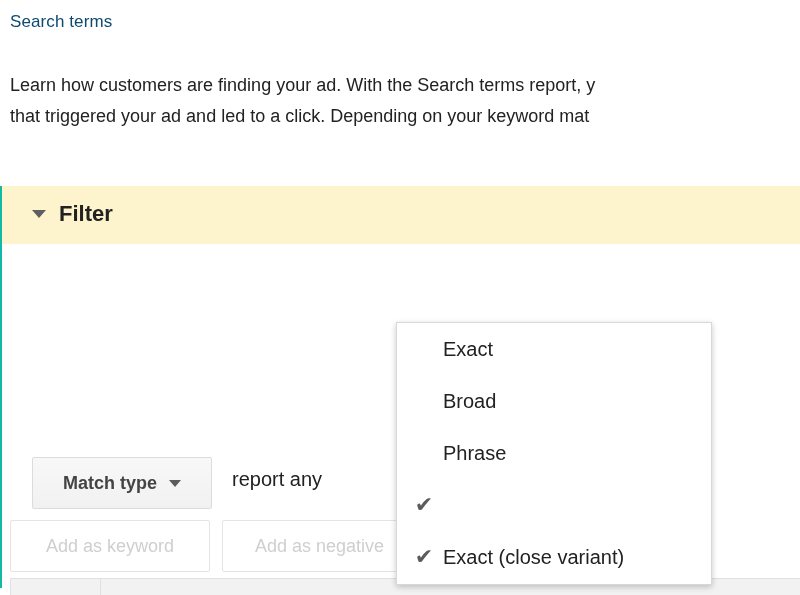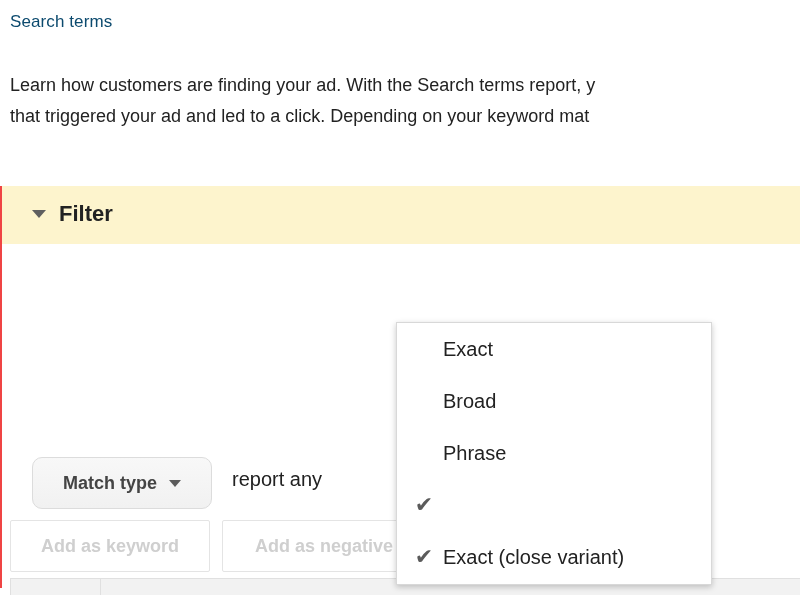--- a/index.html
+++ b/index.html
@@ -39,21 +39,21 @@
   }
 
   
   #filter-panel {
     position: absolute;
     left: 0px;
     top: 186px;
     width: 702px;
     height: 402px;
     background: #ffffff;
-    border-left: 2px solid #ef4444;
+    border-left: 2px solid #14b8a6;
     box-sizing: border-box;
   }
   #filter-header {
     position: absolute;
     left: 0;
     top: 0;
     width: 800px;
     height: 58px;
     background: #fdf4cd;
     box-sizing: border-box;
@@ -77,21 +77,21 @@
     color: #222222;
     white-space: nowrap;
   }
 
   
   .gbtn {
     position: absolute;
     box-sizing: border-box;
     background: linear-gradient(#f8f8f8, #f1f1f1);
     border: 1px solid #dcdcdc;
-    border-radius: 10px;
+    border-radius: 2px;
     font-family: "Liberation Sans", sans-serif;
     font-size: 18px;
     font-weight: bold;
     color: #444444;
     display: flex;
     align-items: center;
     justify-content: center;
     white-space: nowrap;
     cursor: pointer;
   }
@@ -176,21 +176,21 @@
   }
 
   
   .ghost-btn {
     position: absolute;
     box-sizing: border-box;
     background: #ffffff;
     border: 1px solid #e4e4e4;
     border-radius: 2px;
     font-size: 18px;
-    font-weight: bold;
+    font-weight: normal;
     color: #cfcfcf;
     display: flex;
     align-items: center;
     justify-content: center;
     white-space: nowrap;
     cursor: default;
   }
   #add-keyword-btn {
     left: 10px;
     top: 520px;

